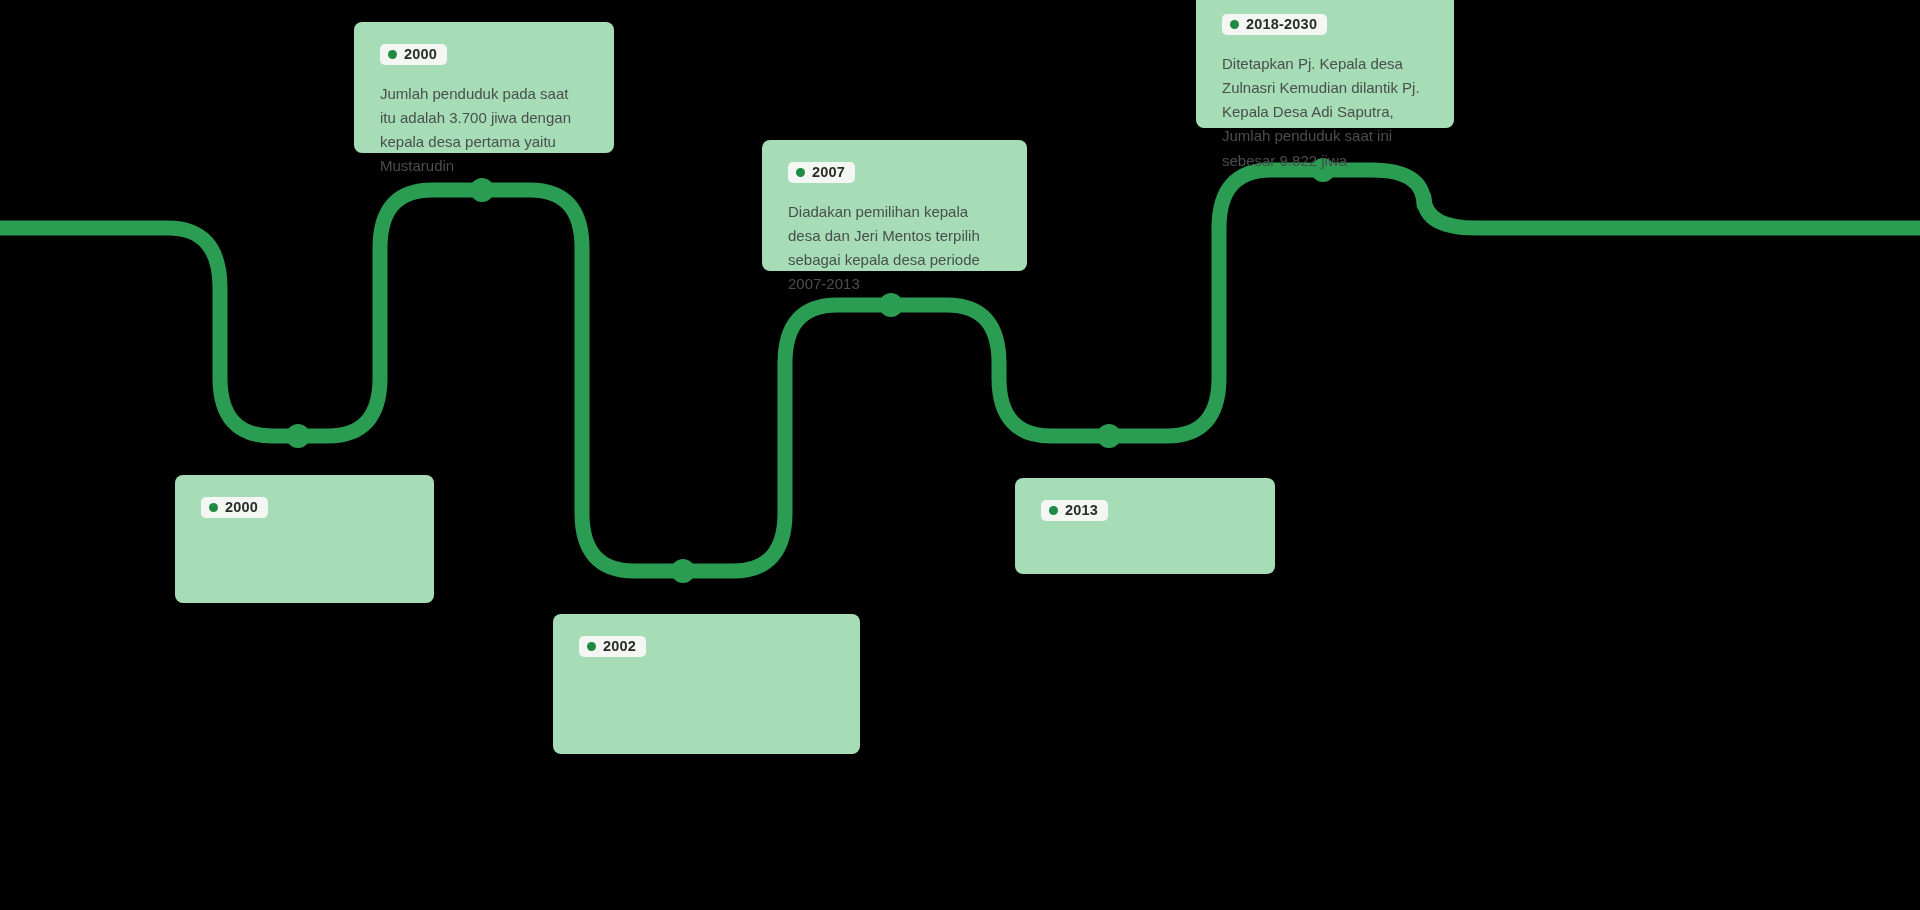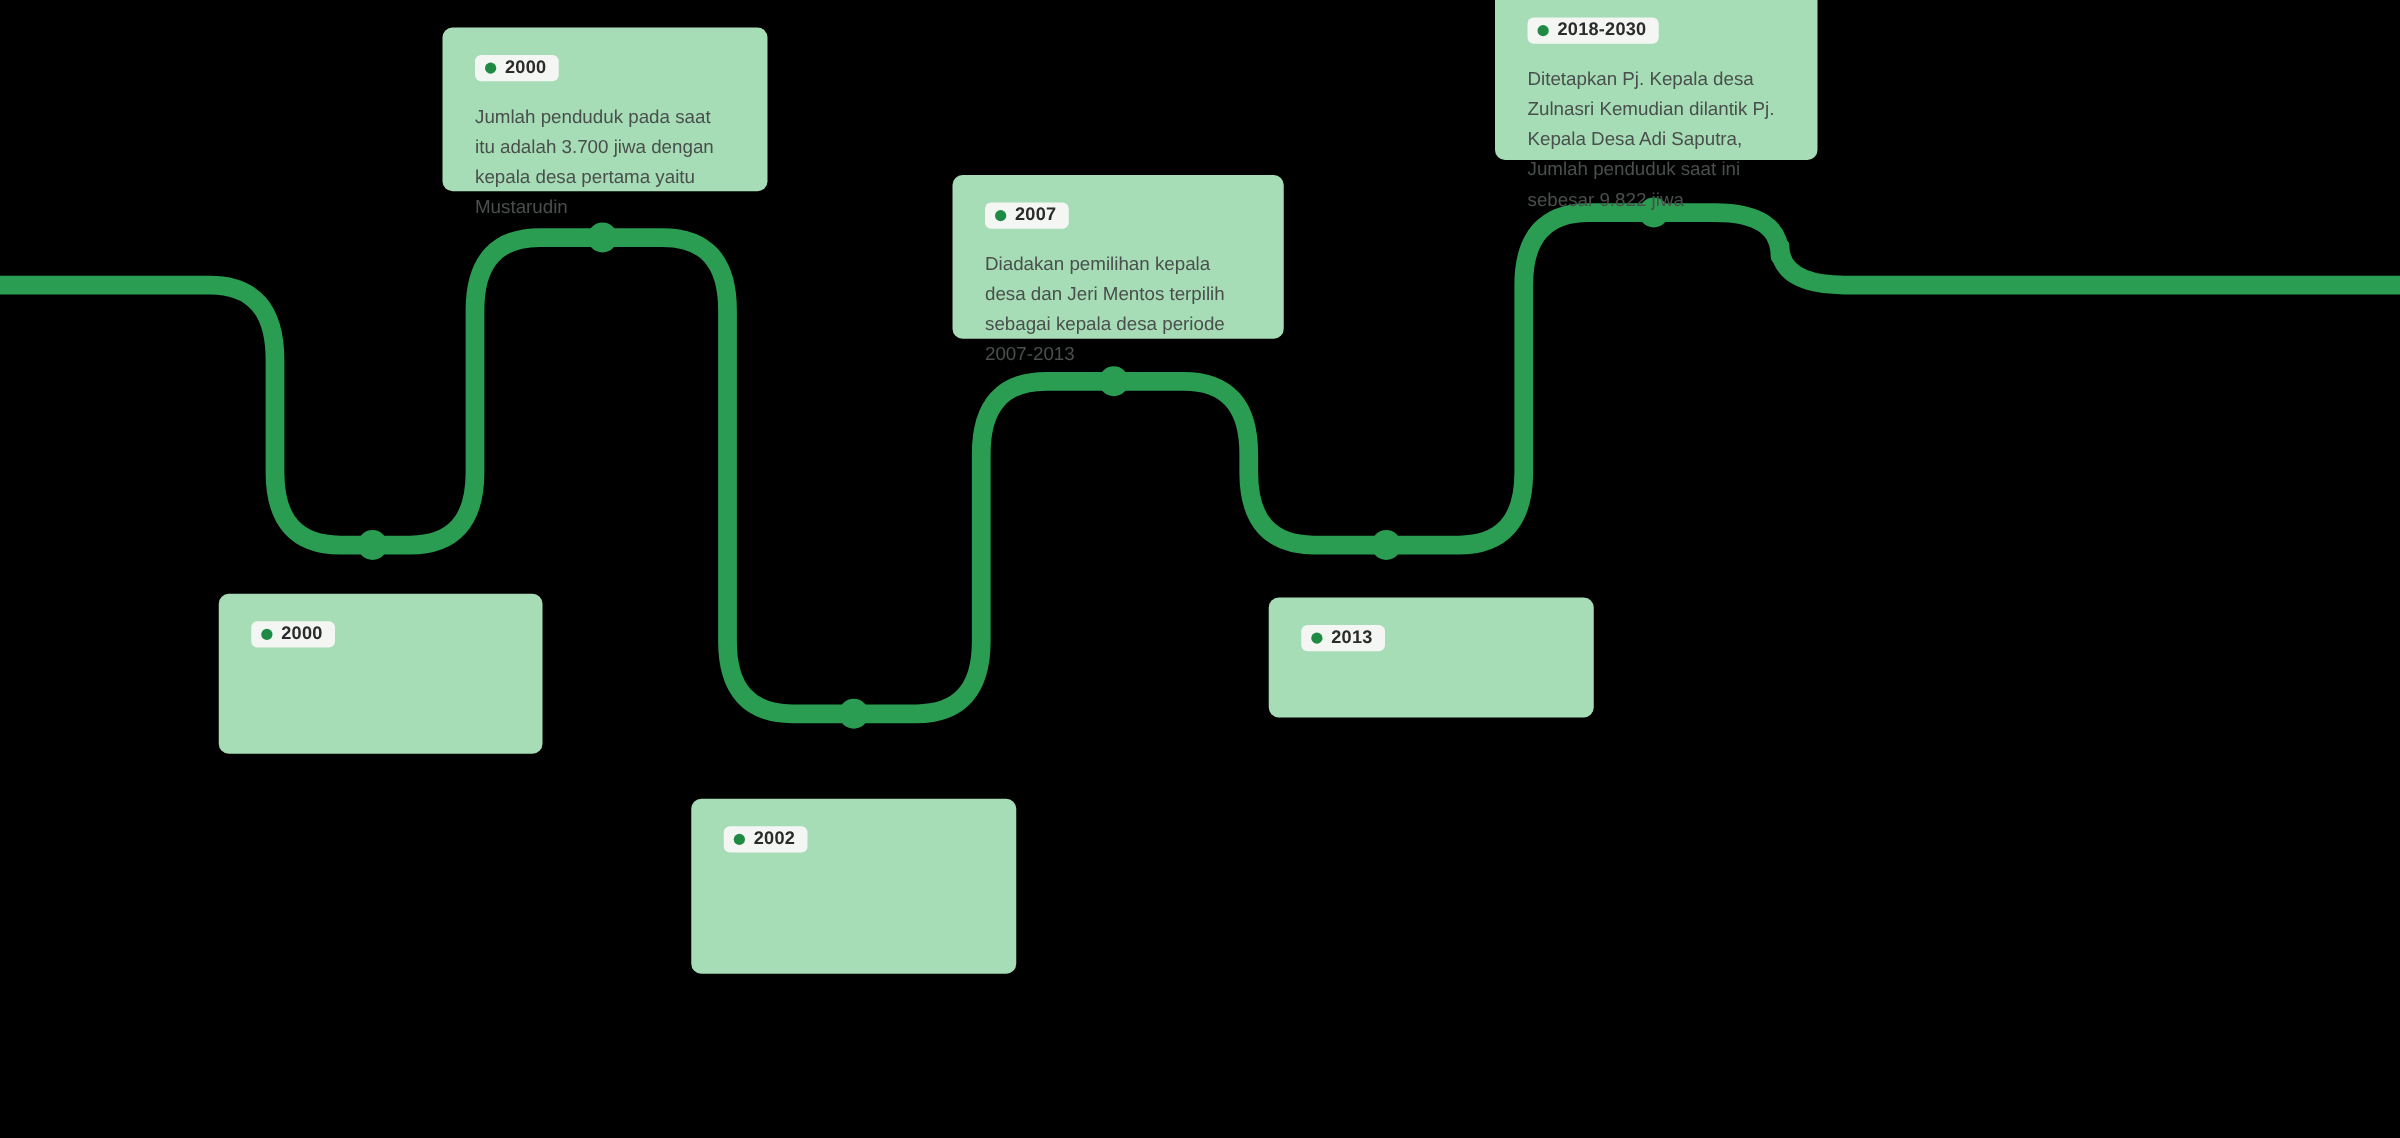--- a/index.html
+++ b/index.html
@@ -69,21 +69,21 @@
   .milestone-body {
     font-size: 15px;
     line-height: 1.62;
     color: #494f4c;
     font-weight: 400;
   }
 
   
   #card-2000-top    { left: 354px;  top: 22px;   width: 260px; height: 131px; }
   #card-2000-bottom { left: 175px;  top: 475px;  width: 259px; height: 128px; }
-  #card-2002        { left: 553px;  top: 639px;  width: 260px; height: 140px; }
+  #card-2002        { left: 553px;  top: 614px;  width: 307px; height: 140px; }
   #card-2007        { left: 762px;  top: 140px;  width: 265px; height: 131px; }
   #card-2013        { left: 980px;  top: 478px;  width: 260px; height: 96px; margin-left: 35px; }
   #card-2018        { left: 1196px; top: -8px;   width: 258px; height: 136px; }
 </style>
 </head>
 <body>
 
 <div id="timeline-root">
 
   <svg id="timeline-path-layer" viewBox="0 0 1920 910">

